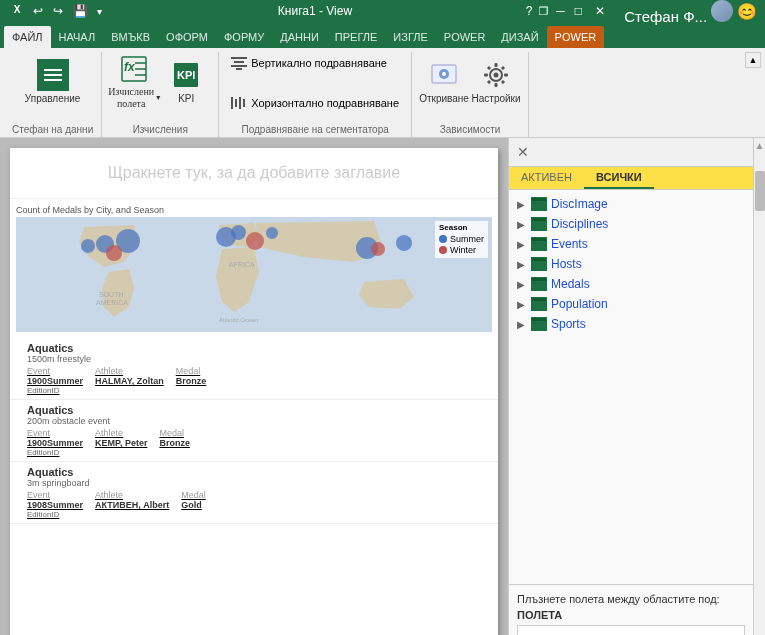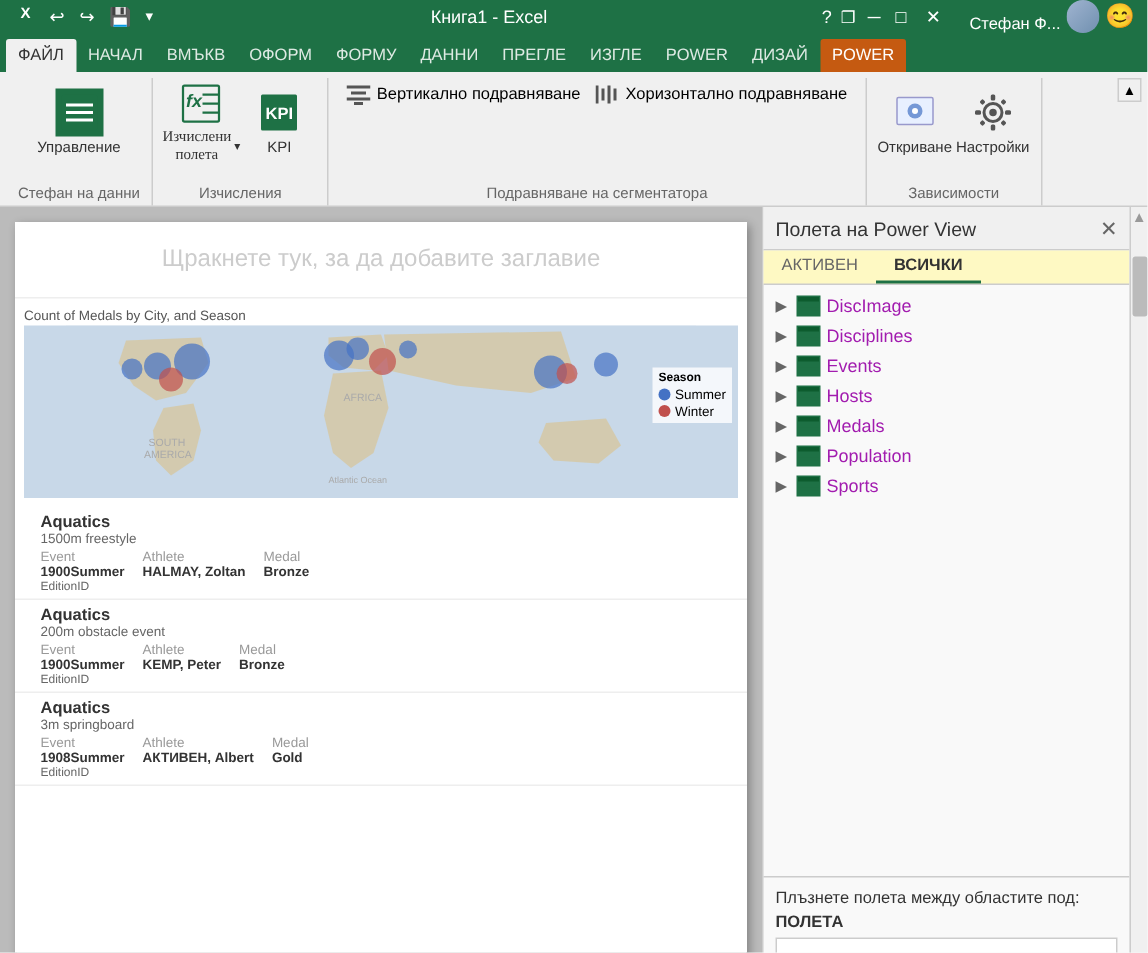--- a/index.html
+++ b/index.html
@@ -154,21 +154,20 @@
       background: #c8d8e8;
       overflow: hidden;
     }
     .map-legend {
       position: absolute;
       right: 4px;
       top: 4px;
       background: rgba(255,255,255,0.8);
       padding: 2px 4px;
       font-size: 9px;
-      margin-top: 24px;
     }
     .legend-item { display: flex; align-items: center; gap: 3px; margin: 1px 0; }
     .legend-dot { width: 8px; height: 8px; border-radius: 50%; }
 
     
     .data-table {
       flex: 1;
       overflow-y: auto;
     }
     .data-row {
@@ -180,21 +179,21 @@
     }
     .data-row-category {
       width: 3px;
       background: #4472c4;
       flex-shrink: 0;
     }
     .data-row-content { flex: 1; }
     .data-row-title { font-weight: bold; font-size: 11px; color: #333; }
     .data-row-subtitle { font-size: 9px; color: #666; }
     .data-row-cols { display: flex; gap: 12px; margin-top: 2px; }
-    .data-col { font-size: 9px; }
+    .data-col { font-size: 9px; text-decoration: underline; }
     .data-col-label { color: #999; }
     .data-col-value { color: #333; font-weight: bold; }
     .data-col-sub { color: #666; font-size: 8px; }
 
     
     .right-panel {
       width: 245px;
       background: #f9f9f9;
       border-left: 1px solid #ccc;
       display: flex;
@@ -206,21 +205,21 @@
       padding: 6px 8px;
       display: flex;
       justify-content: space-between;
       align-items: center;
     }
     .panel-title { font-size: 13px; color: #333; font-weight: normal; }
     .panel-close { cursor: pointer; font-size: 14px; color: #666; }
     .panel-tabs {
       display: flex;
       border-bottom: 1px solid #ccc;
-      background: #fef9c3;
+      background: #fde047;
     }
     .panel-tab {
       padding: 4px 12px;
       font-size: 11px;
       cursor: pointer;
       color: #666;
     }
     .panel-tab.active {
       color: #333;
       font-weight: bold;
@@ -243,21 +242,21 @@
       width: 16px;
       height: 14px;
       background: #1e7145;
       display: flex;
       align-items: center;
       justify-content: center;
       font-size: 8px;
       color: white;
       flex-shrink: 0;
     }
-    .field-name { font-size: 12px; color: #a21caf; }
+    .field-name { font-size: 12px; color: #1d4ed8; }
     .panel-bottom {
       border-top: 1px solid #ccc;
       padding: 8px;
     }
     .panel-bottom-label { font-size: 11px; color: #333; margin-bottom: 4px; }
     .panel-bottom-sublabel { font-size: 11px; font-weight: bold; color: #333; margin-bottom: 4px; }
     .panel-drop-zone {
       border: 1px solid #ccc;
       height: 60px;
       background: white;
@@ -299,30 +298,30 @@
 <body>
 
 <div class="title-bar">
   <div class="title-bar-left">
     <div class="title-icon" style="background:#1e7145; color:white; font-weight:bold; font-size:10px; width:18px; height:18px;">X</div>
     <span style="color:white; font-size:12px; margin:0 3px; cursor:pointer;">↩</span>
     <span style="color:white; font-size:12px; margin:0 3px; cursor:pointer;">↪</span>
     <span style="color:white; font-size:12px; margin:0 3px; cursor:pointer;">💾</span>
     <span style="color:white; font-size:10px; margin:0 2px; cursor:pointer;">▾</span>
   </div>
-  <div class="title-bar-center">Книга1 - Excel</div>
+  <div class="title-bar-center">Книга1 - View</div>
   <div class="title-bar-right">
     <span style="color:white; font-size:12px; cursor:pointer;">?</span>
     <span style="color:white; font-size:11px; cursor:pointer;">❐</span>
     <span style="color:white; font-size:12px; cursor:pointer; margin:0 2px;">─</span>
     <span style="color:white; font-size:12px; cursor:pointer; margin:0 2px;">□</span>
     <span style="color:white; font-size:12px; cursor:pointer; margin:0 2px; padding:0 3px;">✕</span>
 
     <div style="display:flex; align-items:center; gap:4px; margin-left:8px;">
-      <span style="color:white; font-size:11px;margin-top:10px;">Стефан Ф...</span>
+      <span style="color:white; font-size:15px;margin-top:10px;">Стефан Ф...</span>
       <div style="width:22px; height:22px; border-radius:50%; background:#8B9DC3; overflow:hidden; cursor:pointer;">
         <div style="width:100%; height:100%; background: linear-gradient(135deg, #a0b4d0, #7090b0);"></div>
       </div>
       <span style="font-size:16px;">😊</span>
     </div>
   </div>
 </div>
 
 <div class="ribbon-tabs">
   <div class="ribbon-tab active">ФАЙЛ</div>
@@ -382,21 +381,21 @@
             <text x="5" y="18" font-size="11" fill="white" font-weight="bold">KPI</text>
           </svg>
         </div>
         <div class="btn-label">KPI</div>
       </div>
     </div>
     <div class="ribbon-group-label">Изчисления</div>
   </div>
 
   <div class="ribbon-group ribbon-group-wide">
-    <div class="ribbon-group-content" style="flex-direction:row; gap:2px;text-align:center;">
+    <div class="ribbon-group-content" style="flex-direction:column; gap:18px;text-align:center;">
       <div class="ribbon-btn-small">
         <svg width="16" height="14" viewBox="0 0 16 14">
           <rect x="0" y="1" width="16" height="2" fill="#555"></rect>
           <rect x="3" y="5" width="10" height="2" fill="#555"></rect>
           <rect x="0" y="9" width="16" height="2" fill="#555"></rect>
           <rect x="5" y="12" width="6" height="2" fill="#555"></rect>
         </svg>
         <span style="font-size:11px;">Вертикално подравняване</span>
       </div>
       <div class="ribbon-btn-small">
@@ -577,21 +576,20 @@
             </div>
           </div>
         </div>
       </div>
 
     </div>
   </div>
 
   <div class="right-panel">
     <div class="panel-header">
-      <span class="panel-title">Полета на Power View</span>
       <span class="panel-close">✕</span>
     </div>
     <div class="panel-tabs">
       <div class="panel-tab">АКТИВЕН</div>
       <div class="panel-tab active">ВСИЧКИ</div>
     </div>
     <div class="panel-fields">
 
       <div class="field-item">
         <span class="field-expand">▶</span>

